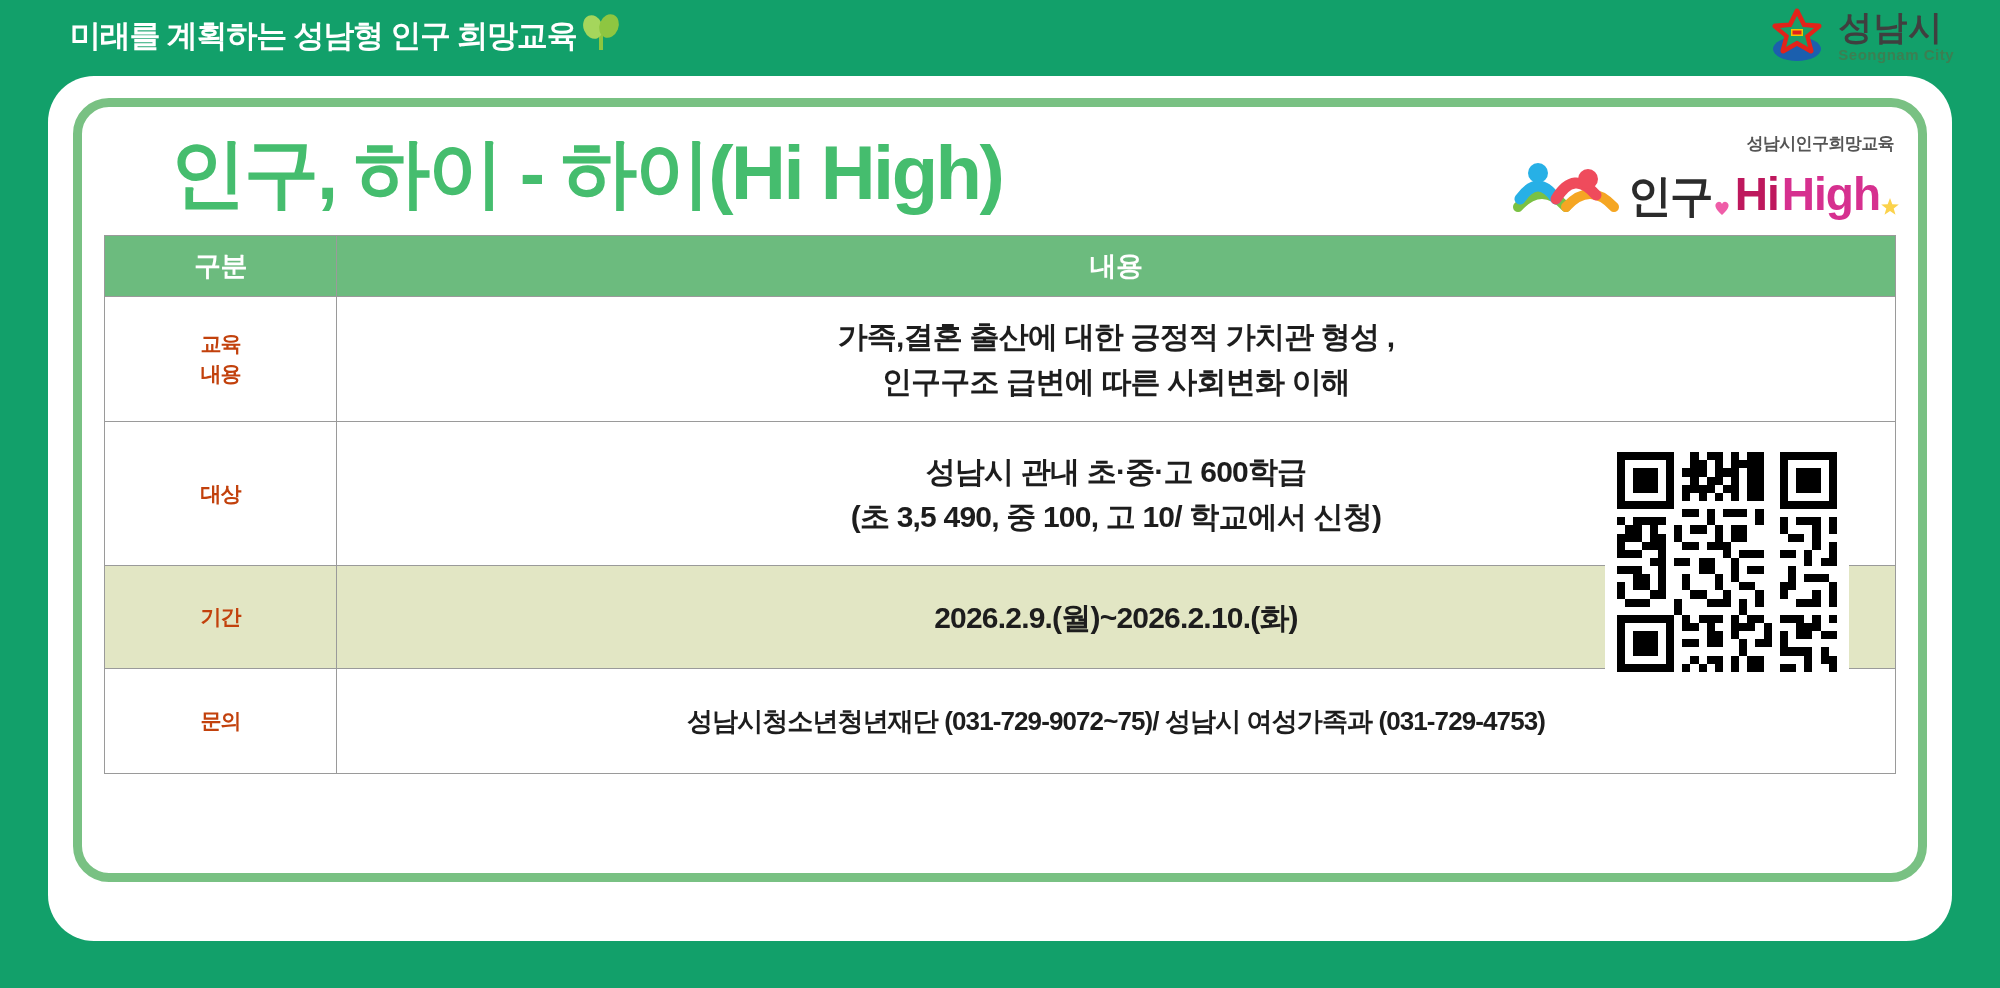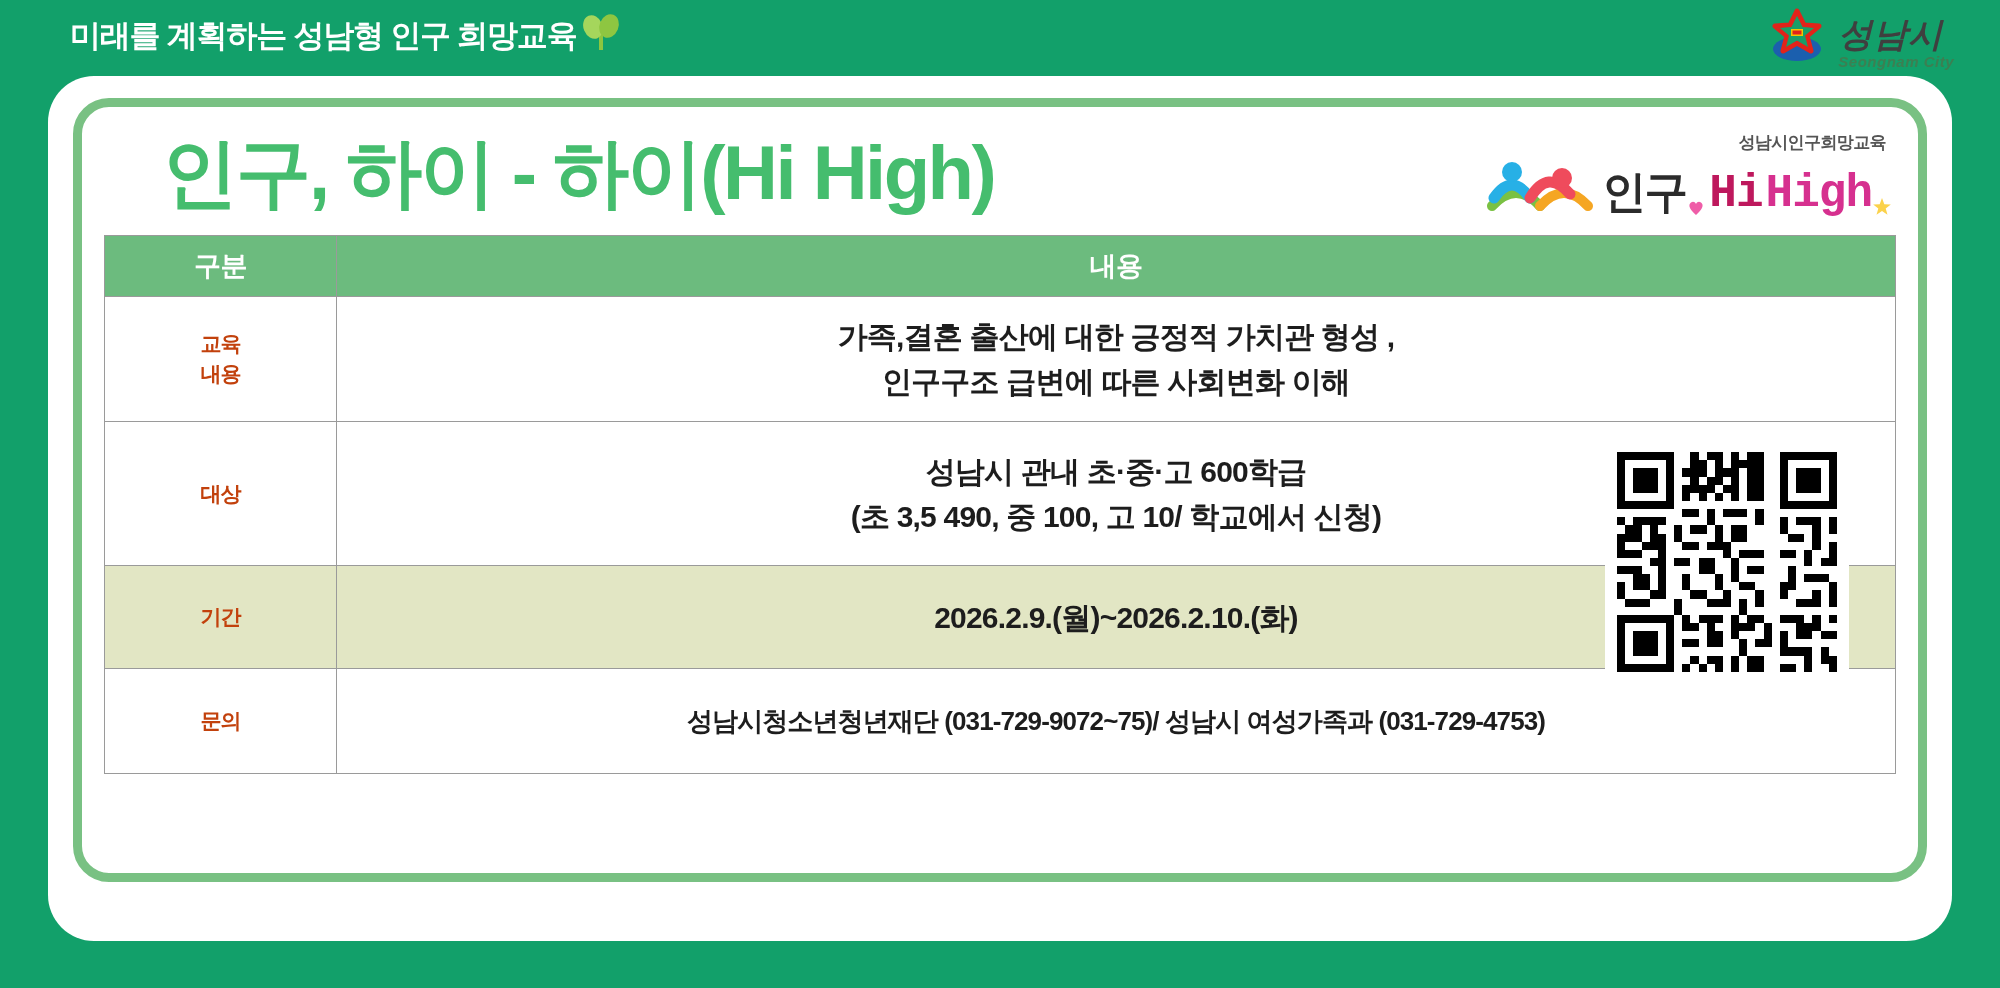--- a/index.html
+++ b/index.html
@@ -36,24 +36,23 @@
     font-size: 31px;
     font-weight: bold;
     letter-spacing: -1.2px;
     white-space: nowrap;
   }
   .sprout-icon { display: block; }
 
   
   .city-logo {
     display: flex;
-    align-items: flex-end;
+    align-items: center;
     gap: 10px;
     padding-right: 18px;
-    font-style: italic;
   }
   .city-words {
     display: flex;
     flex-direction: column;
     line-height: 1;
   }
   .city-ko {
     color: #3f3f3f;
     font-size: 34px;
     font-weight: bold;
@@ -88,21 +87,21 @@
     height: 784px;
     border: 9px solid #79c183;
     border-radius: 36px;
     background: #ffffff;
     box-sizing: border-box;
   }
 
   
   .headline-row {
     position: absolute;
-    left: 8px; top: 0;
+    left: 16px; top: 0;
     width: 100%;
     height: 128px;
     display: flex;
     align-items: center;
     justify-content: space-between;
     box-sizing: border-box;
     padding: 0 34px 0 72px;
   }
   .headline {
     color: #45bd6e;
@@ -126,21 +125,20 @@
     font-size: 17px;
     font-weight: bold;
     letter-spacing: -0.6px;
     margin-bottom: 0;
     margin-right: 6px;
   }
   .brand-row {
     display: flex;
     align-items: flex-end;
     gap: 8px;
-    font-family: Liberation Mono, monospace;
   }
   .brand-figs { display: block; }
   .brand-type {
     display: flex;
     align-items: flex-end;
   }
   .brand-ingu {
     color: #2b2b2b;
     font-size: 44px;
     font-weight: bold;

